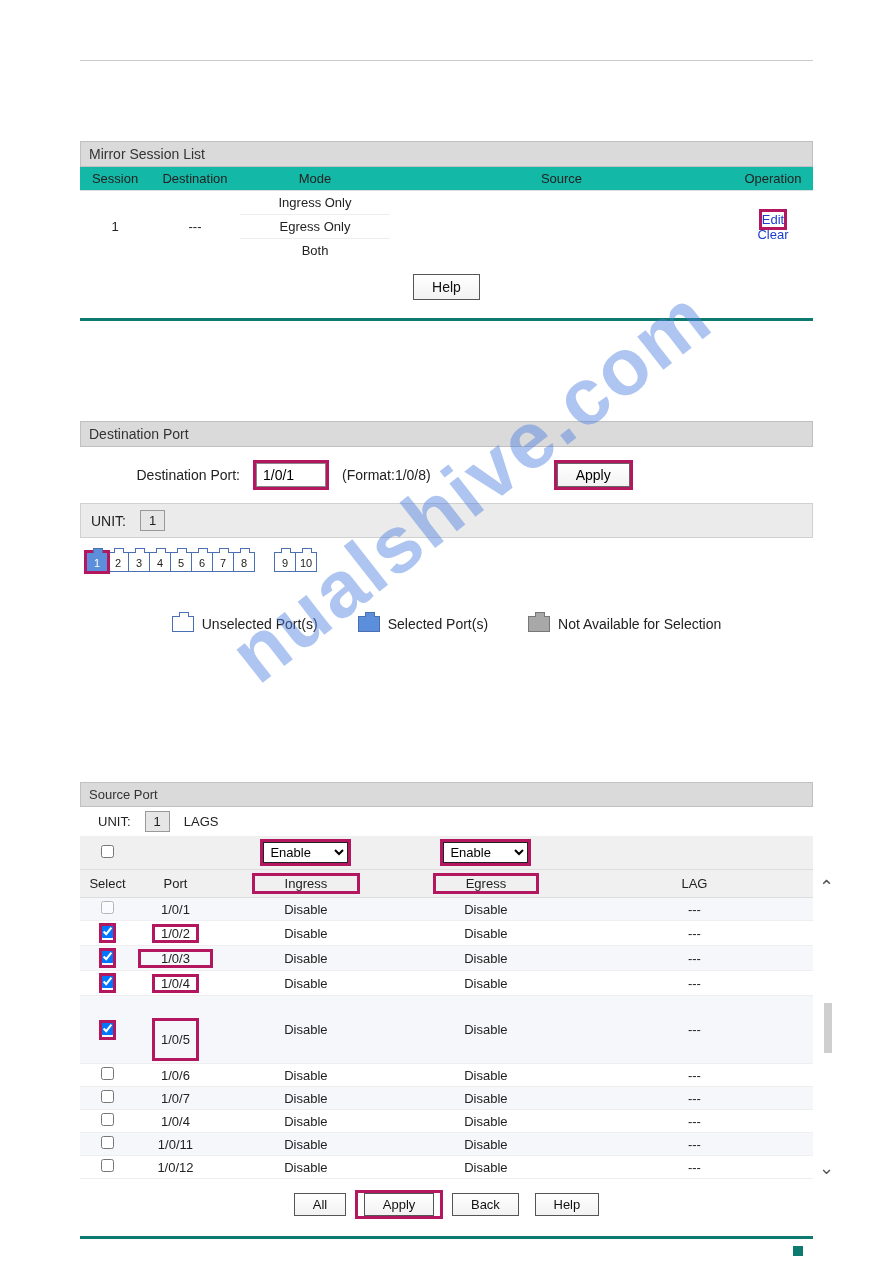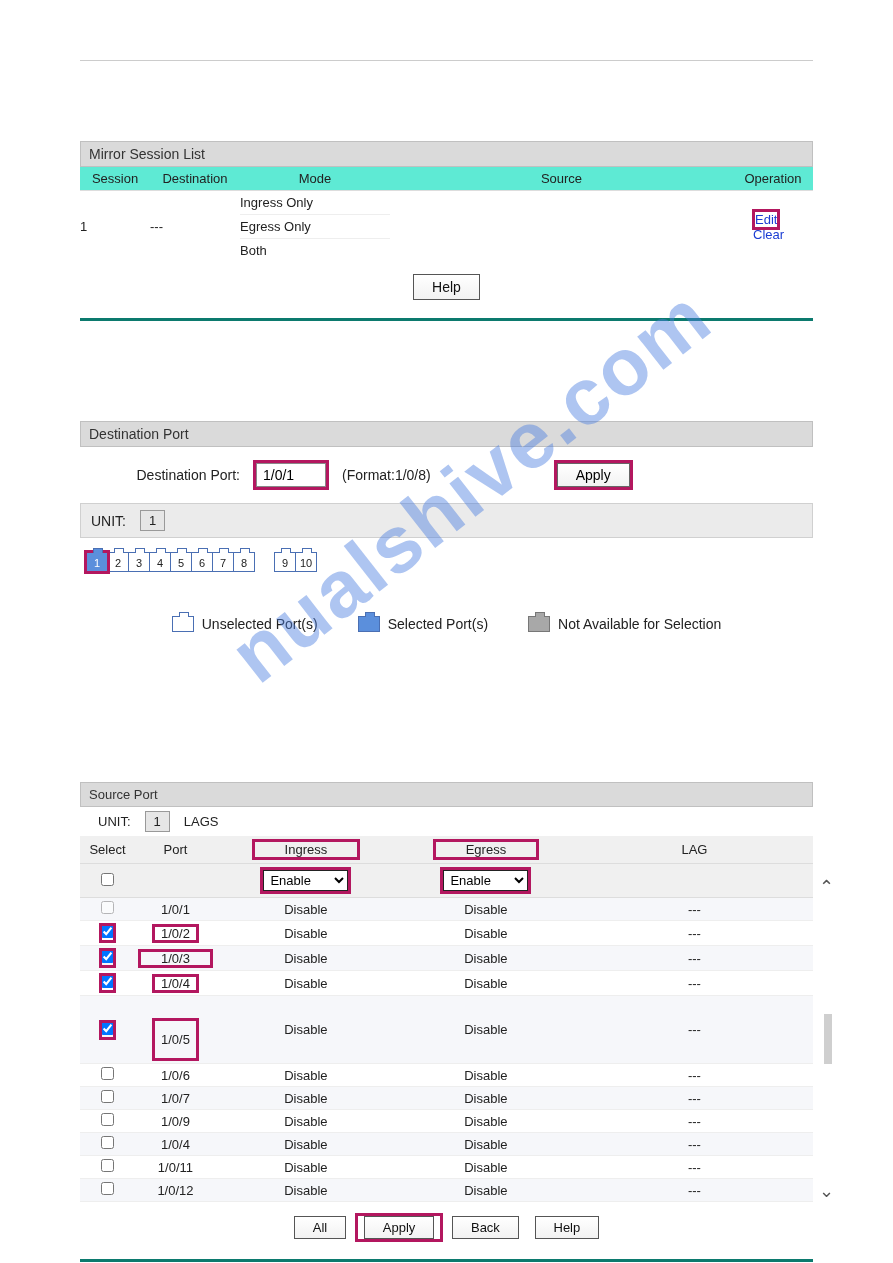--- a/index.html
+++ b/index.html
@@ -23,27 +23,28 @@
     padding: 4px 8px;
     font-size: 14px;
     color: #333;
   }
   table.session {
     width: 100%;
     border-collapse: collapse;
     font-size: 13px;
   }
   table.session thead th {
-    background: #5eead4;
+    background: #14b8a6;
     font-weight: normal;
     padding: 4px 6px;
     border-bottom: 1px solid #ddd;
     text-align: center;
   }
   table.session td {
+    text-align: center;
     padding: 0;
   }
   .modelist div { border-bottom: 1px solid #eee; padding: 4px 0; }
   .modelist div:last-child { border-bottom: none; }
   .op-links a { color: #1a3cd3; text-decoration: none; margin: 0 20px; }
   .highlight-red { outline: 3px solid #b3175f; outline-offset: -2px; }
   .help-btn, .std-btn {
     display: inline-block;
     background: linear-gradient(#fff,#f2f2f2);
     border: 1px solid #555;
@@ -281,33 +282,33 @@
     <div class="panel-title">Source Port</div>
     <div class="unitlags">
       <span>UNIT:</span>
       <span class="unitchip">1</span>
       <span class="lag">LAGS</span>
     </div>
     <div class="srcwrap">
     <table class="src-table">
       <thead>
         <tr>
+          <th><input type="checkbox" class="cb" style=""></th>
+          <th></th>
+          <th><span class="highlight-red" style="padding:2px;display:inline-block"><select class="enable-sel"><option>Enable</option></select></span></th>
+          <th><span class="highlight-red" style="padding:2px;display:inline-block"><select class="enable-sel"><option>Enable</option></select></span></th>
+          <th></th>
+        </tr>
+        <tr>
           <th style="width:55px">Select</th>
           <th style="width:70px">Port</th>
           <th style="width:180px"><span class="highlight-red" style="padding:2px 32px;display:inline-block">Ingress</span></th>
           <th style="width:180px"><span class="highlight-red" style="padding:2px 32px;display:inline-block">Egress</span></th>
           <th>LAG</th>
         </tr>
-        <tr>
-          <th><input type="checkbox" class="cb" style=""></th>
-          <th></th>
-          <th><span class="highlight-red" style="padding:2px;display:inline-block"><select class="enable-sel"><option>Enable</option></select></span></th>
-          <th><span class="highlight-red" style="padding:2px;display:inline-block"><select class="enable-sel"><option>Enable</option></select></span></th>
-          <th></th>
-        </tr>
       </thead>
       <tbody id="src-rows">
             <tr>
               <td><span><input type="checkbox" class="cb" style="opacity: 0.5;"></span></td>
               <td><span>1/0/1</span></td>
               <td>Disable</td>
               <td>Disable</td>
               <td>---</td>
             </tr>
             <tr>
@@ -341,27 +342,20 @@
             <tr>
               <td><span><input type="checkbox" class="cb" style=""></span></td>
               <td><span>1/0/6</span></td>
               <td>Disable</td>
               <td>Disable</td>
               <td>---</td>
             </tr>
             <tr>
               <td><span><input type="checkbox" class="cb" style=""></span></td>
               <td><span>1/0/7</span></td>
-              <td>Disable</td>
-              <td>Disable</td>
-              <td>---</td>
-            </tr>
-            <tr>
-              <td><span><input type="checkbox" class="cb" style=""></span></td>
-              <td><span>1/0/9</span></td>
               <td>Disable</td>
               <td>Disable</td>
               <td>---</td>
             </tr>
             <tr>
               <td><span><input type="checkbox" class="cb" style=""></span></td>
               <td><span>1/0/4</span></td>
               <td>Disable</td>
               <td>Disable</td>
               <td>---</td>

